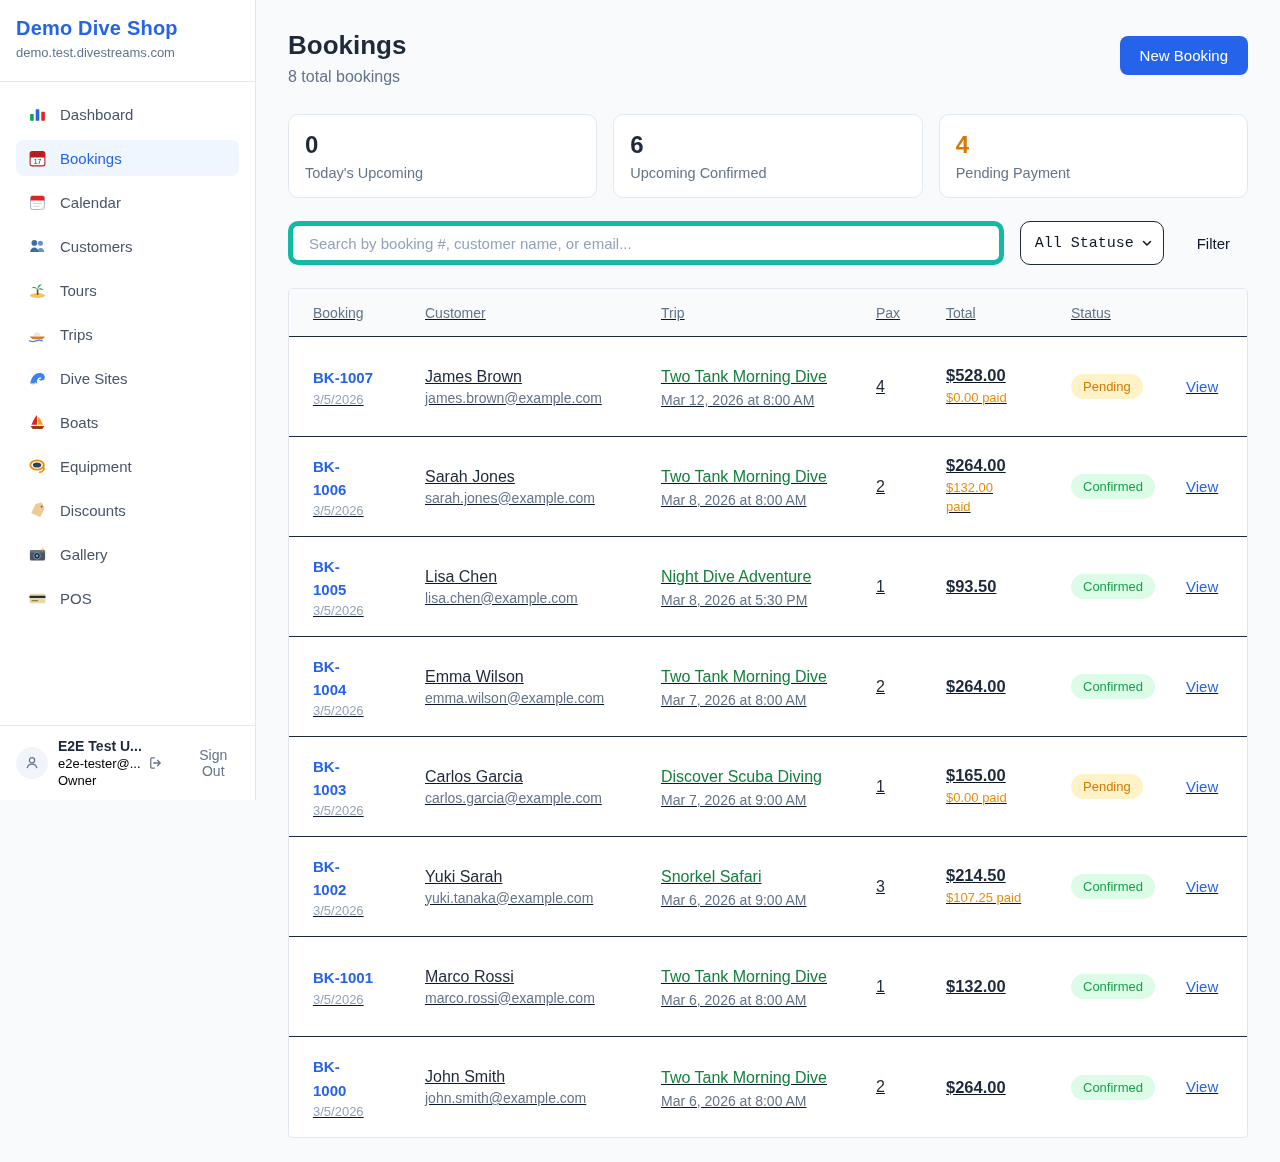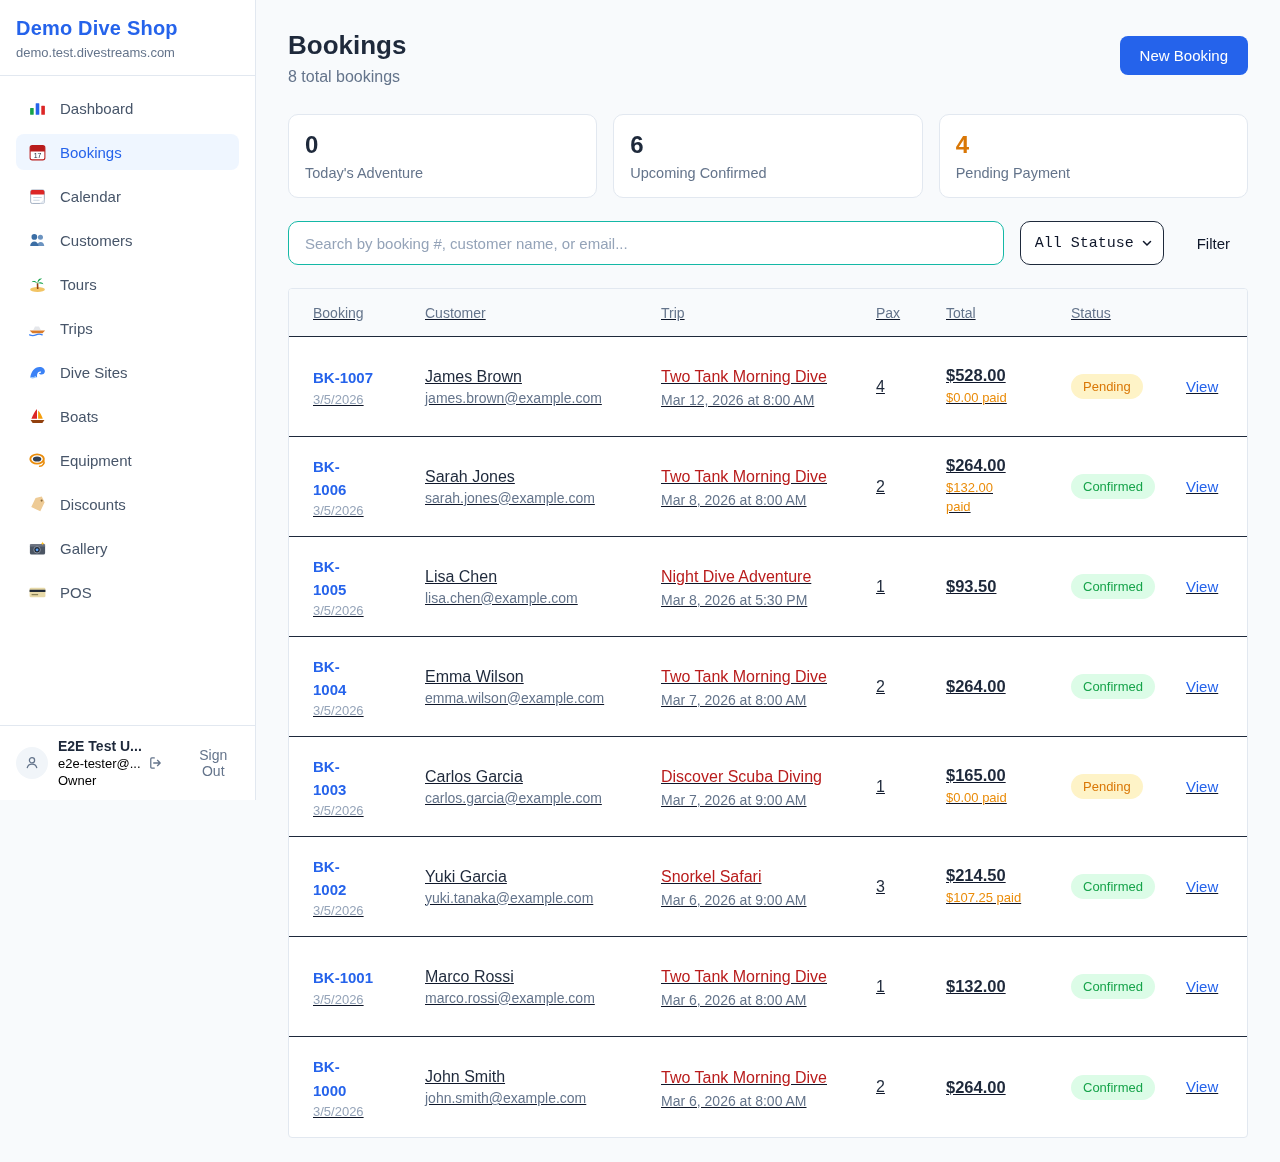--- a/index.html
+++ b/index.html
@@ -12,21 +12,21 @@
     overflow:hidden;
   }
   
   .sidebar {
     position:absolute; left:0; top:0;
     width:256px; height:800px;
     background:#ffffff;
     border-right:1px solid #e2e8f0;
     display:flex; flex-direction:column;
   }
-  .sb-header { padding:17px 16px 15px; border-bottom:1px solid #e2e8f0; }
+  .sb-header { padding:17px 16px 21px; border-bottom:1px solid #e2e8f0; }
   .sb-title { color:#2563eb; font-size:20px; font-weight:bold; letter-spacing:.2px; }
   .sb-sub { color:#64748b; font-size:13px; margin-top:5px; }
   .nav { flex:1; padding:14px 16px 0; overflow:hidden; }
   .nav-item {
     display:flex; align-items:center; gap:13px;
     height:36px; padding:0 12px; margin-bottom:8px;
     border-radius:8px; color:#475569; font-size:15px; cursor:pointer;
   }
   .nav-item.active { background:#eff6ff; color:#2563eb; font-weight:500; }
   .nav-icon { width:19px; height:19px; flex:0 0 19px; display:flex; align-items:center; justify-content:center; }
@@ -67,21 +67,21 @@
     flex:1; background:#fff; border:1px solid #e2e8f0; border-radius:10px;
     height:84px; padding:16px;
   }
   .card-value { font-size:24px; font-weight:700; color:#1e293b; line-height:1.15; }
   .card-value.accent { color:#d97706; }
   .card-label { font-size:14.5px; color:#64748b; margin-top:6px; }
   
   .filterbar { display:flex; align-items:center; margin-top:23px; }
   .search {
     flex:1; height:44px; background:#fff;
-    border:1px solid #14b8a6; border-radius:10px;
+    border:5px solid #14b8a6; border-radius:10px;
     padding:0 16px; font-size:15px; color:#0f172a; font-family:inherit; outline:none;
   }
   .search::placeholder { color:#94a3b8; }
   .select-wrap { position:relative; margin-left:16px; }
   .status-select {
     appearance:none; -webkit-appearance:none;
     height:44px; width:144px; background:#fff;
     border:1px solid #1e293b; border-radius:10px;
     padding:0 30px 0 14px; font-size:15px; color:#0f172a; font-family:Liberation Mono, monospace; cursor:pointer;
   }
@@ -108,21 +108,21 @@
   .trow { min-height:100px; border-bottom:1px solid #1e293b; }
   .trow:last-child { border-bottom:none; }
   .id-link {
     color:#2563eb; font-size:15px; font-weight:600; text-decoration:none;
     display:inline-block; line-height:1.55; cursor:pointer;
   }
   .id-link.wrap { max-width:38px; }
   .cell-date { font-size:13px; color:#94a3b8; margin-top:2px; }
   .cust-name { font-size:16px; color:#1e293b; }
   .cust-email { font-size:14px; color:#64748b; margin-top:4px; }
-  .trip-name { font-size:16px; font-weight:500; color:#b91c1c; max-width:168px; line-height:1.5; }
+  .trip-name { font-size:16px; font-weight:500; color:#15803d; max-width:168px; line-height:1.5; }
   .trip-date { font-size:14px; color:#64748b; margin-top:3px; }
   .pax { font-size:16px; color:#1e293b; }
   .total-amt { font-size:16.5px; font-weight:700; color:#1e293b; }
   .paid { font-size:13px; color:#ea8c0a; margin-top:4px; line-height:1.45; }
   .paid.wrap { max-width:54px; }
   .badge {
     display:inline-block; padding:5px 12px; border-radius:999px; font-size:13px;
   }
   .badge.pending { background:#fef3c7; color:#d97706; }
   .badge.confirmed { background:#dcfce7; color:#16a34a; }
@@ -287,21 +287,21 @@
     <div>
       <h1 class="page-title">Bookings</h1>
       <div class="page-sub">8 total bookings</div>
     </div>
     <button class="btn-primary">New Booking</button>
   </div>
 
   <div class="stats">
       <div class="card">
     <div class="card-value">0</div>
-    <div class="card-label">Today's Adventure</div>
+    <div class="card-label">Today's Upcoming</div>
   </div>
       <div class="card">
     <div class="card-value">6</div>
     <div class="card-label">Upcoming Confirmed</div>
   </div>
       <div class="card">
     <div class="card-value accent">4</div>
     <div class="card-label">Pending Payment</div>
   </div>
     </div>
@@ -454,21 +454,21 @@
     <div>
       <a class="view-link">View</a>
     </div>
   </div>
         <div class="trow">
     <div>
       <a class="id-link wrap">BK-1002</a>
       <div class="cell-date">3/5/2026</div>
     </div>
     <div>
-      <div class="cust-name">Yuki Garcia</div>
+      <div class="cust-name">Yuki Sarah</div>
       <div class="cust-email">yuki.tanaka@example.com</div>
     </div>
     <div>
       <div class="trip-name">Snorkel Safari</div>
       <div class="trip-date">Mar 6, 2026 at 9:00 AM</div>
     </div>
     <div class="pax">3</div>
     <div>
       <div class="total-amt">$214.50</div>
       <div class="paid">$107.25 paid</div>

